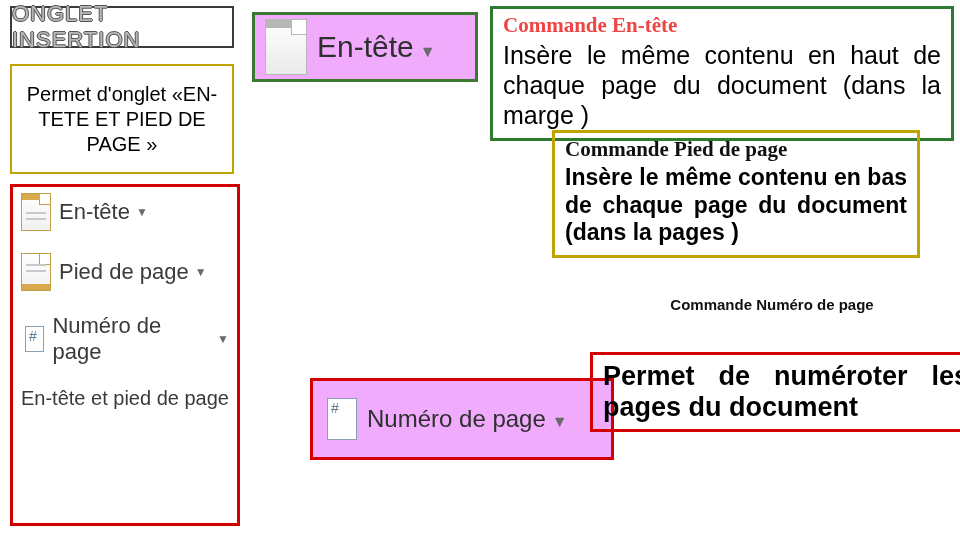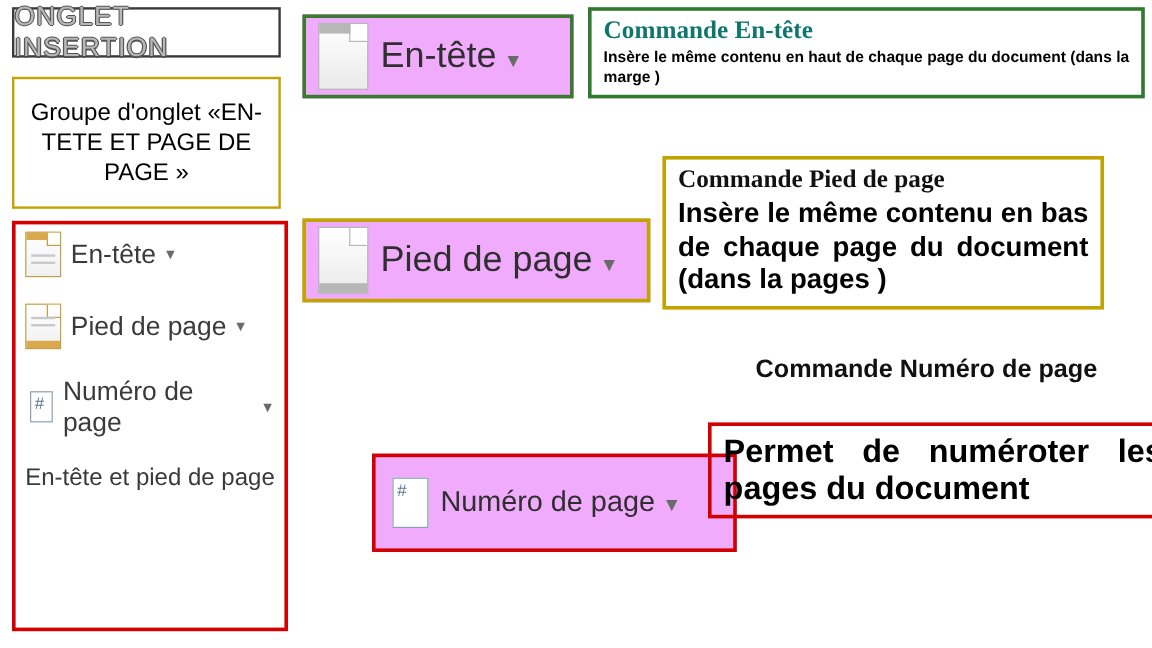--- a/index.html
+++ b/index.html
@@ -25,40 +25,40 @@
   .entete-big{left:252px;top:12px;width:226px;height:70px;border:3px solid #3a7a2e}
   .pied-big{left:252px;top:182px;width:290px;height:70px;border:3px solid #c2a400}
   .numero-big{left:310px;top:378px;width:304px;height:82px;border:3px solid #d40000}
   .big-icon{width:40px;height:54px;border:1px solid #b7b7b7;position:relative;background:linear-gradient(180deg,#fff,#eaeaea)}
   .big-icon .fold{position:absolute;top:0;right:0;width:14px;height:14px;background:#fff;border-left:1px solid #b7b7b7;border-bottom:1px solid #b7b7b7}
   .big-icon .band-top{position:absolute;top:0;left:0;right:14px;height:8px;background:#b7b7b7}
   .big-icon .band-bot{position:absolute;bottom:0;left:0;right:0;height:8px;background:#b7b7b7}
   .big-label{font-size:30px;color:#2f2f2f;margin-left:10px}
   .big-label .arrow{font-size:16px;color:#6a6a6a;margin-left:6px}
   .desc-green{left:490px;top:6px;width:464px;border:3px solid #2e7a2e;padding:4px 10px 8px}
-  .desc-green h3{margin:0 0 2px 0;font-size:21px;font-family:Verdana;color:#0f766e;font-weight:bold}
-  .desc-green p{margin:0;font-size:13px;font-weight:bold;text-align:justify;line-height:1.2}
+  .desc-green h3{margin:0 0 2px 0;font-size:21px;font-family:Verdana;color:#ef4444;font-weight:bold}
+  .desc-green p{margin:0;font-size:25px;font-weight:normal;text-align:justify;line-height:1.2}
   .desc-yellow{left:552px;top:130px;width:368px;border:3px solid #c2a400;padding:4px 10px 8px}
   .desc-yellow h3{margin:0 0 2px 0;font-size:21px;font-family:Verdana;color:#111;font-weight:bold}
   .desc-yellow p{margin:0;font-size:23px;font-weight:bold;text-align:justify;line-height:1.2}
-  .desc-red-title{left:590px;top:296px;width:364px;text-align:center;font-size:21px;font-weight:bold;color:#111}
+  .desc-red-title{left:590px;top:296px;width:364px;text-align:center;font-size:15px;font-weight:bold;color:#111}
   .desc-red{left:590px;top:352px;width:392px;border:3px solid #d40000;padding:6px 10px}
   .desc-red p{margin:0;font-size:27px;font-weight:bold;text-align:justify;line-height:1.15}
 </style>
 </head>
 <body>
 
 <div class="page">
 
   <div class="box title-box">
     <span>ONGLET INSERTION</span>
   </div>
 
   <div class="box group-box">
-    <span>Groupe d'onglet «EN-TETE ET PAGE DE PAGE »</span>
+    <span>Permet d'onglet «EN-TETE ET PIED DE PAGE »</span>
   </div>
 
   <div class="box ribbon-group">
     <div class="ribbon-row">
       <div class="page-icon">
           <div class="fold"></div>
           <div class="band-top"></div>
           <div class="line l1"></div>
           <div class="line l2"></div>
         </div>
@@ -84,27 +84,20 @@
   </div>
 
   <div class="box big-btn entete-big">
     <div class="big-icon">
         <div class="fold"></div>
         <div class="band-top"></div>
       </div>
     <span class="big-label"><span>En-tête</span><span class="arrow">▼</span></span>
   </div>
 
-  <div class="box big-btn pied-big">
-    <div class="big-icon">
-        <div class="fold"></div>
-        <div class="band-bot"></div>
-      </div>
-    <span class="big-label"><span>Pied de page</span><span class="arrow">▼</span></span>
-  </div>
 
   <div class="box big-btn numero-big">
     <div class="num-icon" style="width:28px;height:40px"></div>
     <span class="big-label" style="font-size:24px"><span>Numéro de page</span><span class="arrow">▼</span></span>
   </div>
 
   <div class="box desc-green">
     <h3>Commande En-tête</h3>
     <p>Insère le même contenu en haut de chaque page du document (dans la marge )</p>
   </div>

